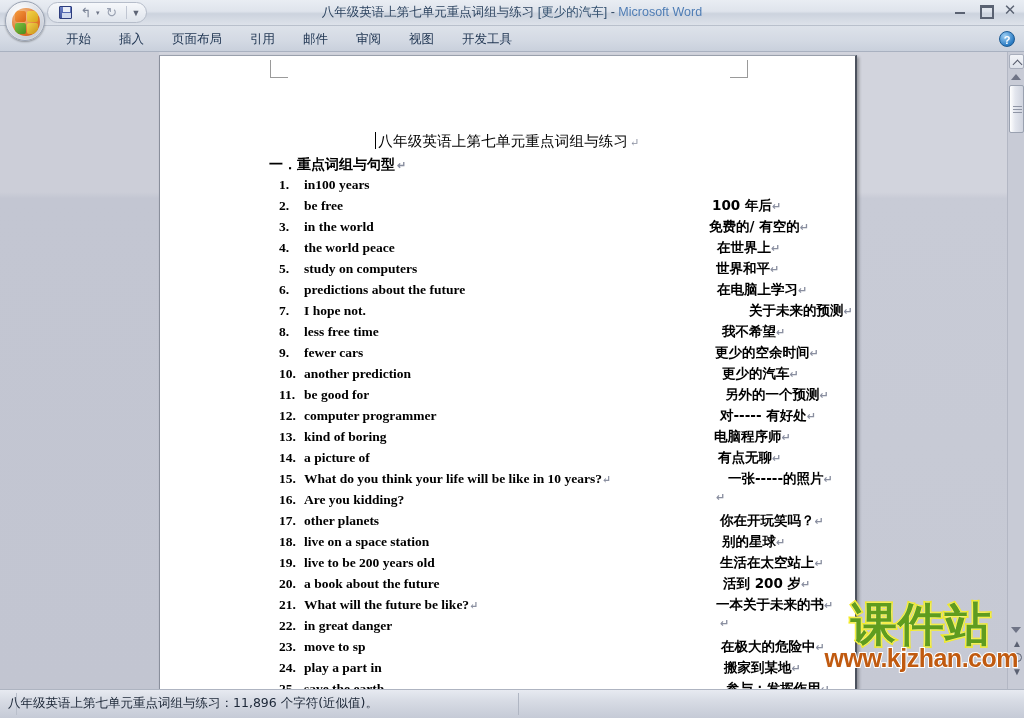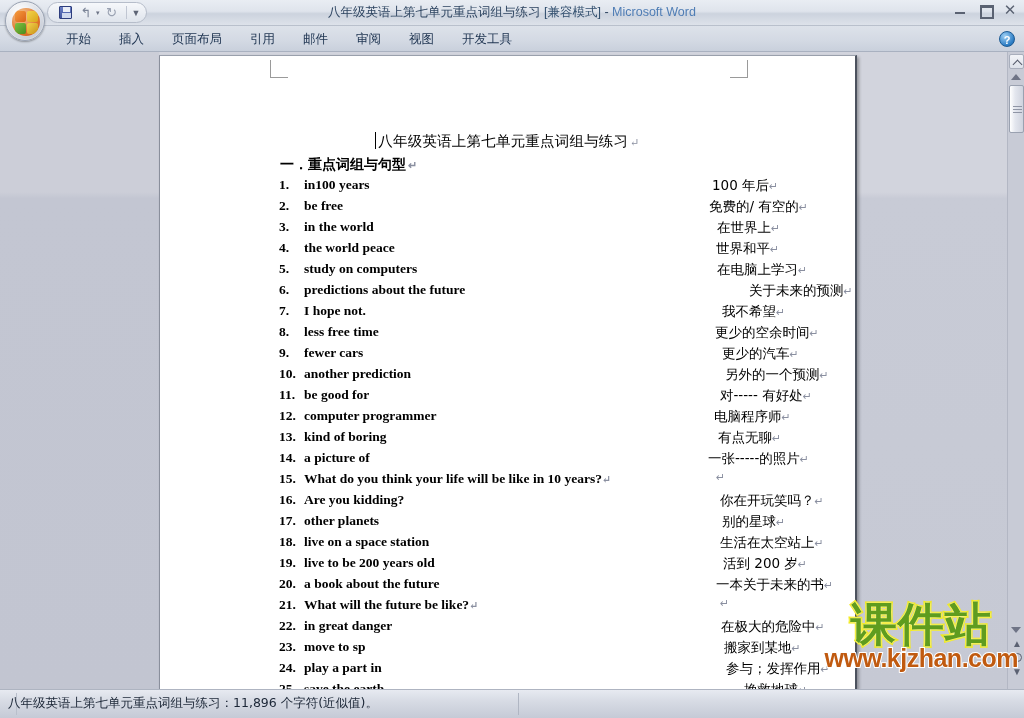--- a/index.html
+++ b/index.html
@@ -116,40 +116,41 @@
 
   .doc-title {
     position:absolute; left:0; top:76px; width:698px; text-align:center;
     font-family:"Liberation Serif","DejaVu Serif",serif; font-size:14.5px; color:#000;
     letter-spacing:.2px;
   }
   .caret-bar {
     position:absolute; left:215px; top:76px; width:1px; height:17px; background:#000;
   }
   .sec-head {
-    position:absolute; left:120px; top:100px;
+    position:absolute; left:109px; top:100px;
     font-family:Liberation Sans, sans-serif; font-size:14px; font-weight:bold; color:#000;
   }
   .pilcrow { color:#8a8fa0; font-size:11px; margin-left:2px; }
 
   .list { position:absolute; left:0; top:121px; width:698px; }
   .row { position:relative; height:21px; }
   .num {
     position:absolute; left:119px; width:26px; text-align:left;
     font-family:"Liberation Serif","DejaVu Serif",serif; font-size:13.5px; font-weight:bold; color:#000;
   }
   .en {
     position:absolute; left:144px;
     font-family:"Liberation Serif","DejaVu Serif",serif; font-size:13.5px; font-weight:bold; color:#000;
     white-space:nowrap;
   }
   .cn {
     position:absolute;
-    font-family:"DejaVu Sans","Liberation Sans",sans-serif; font-size:13.5px; font-weight:normal; color:#000;
+    font-family:"DejaVu Sans","Liberation Sans",sans-serif; font-size:13.5px; font-weight:bold; color:#000;
     white-space:nowrap;
+    margin-top:20px;
   }
 
   
   .watermark { position:absolute; right:6px; bottom:16px; text-align:center; z-index:30; pointer-events:none;margin-left:15px; }
   .wm-cn {
     font-family:"DejaVu Sans","Liberation Sans",sans-serif;
     font-size:46px; font-weight:bold; color:#5f9c1e; line-height:48px;
     -webkit-text-stroke: 3px #f2ea1a; paint-order: stroke fill;
     text-shadow: 0 0 2px #fff;
     letter-spacing:1px;
@@ -206,21 +207,21 @@
   .status-divider2 { position:absolute; left:16px; top:3px; width:1px; height:22px; background:#b9bfcb; }
 </style>
 </head>
 <body>
 
 <div id="app">
 
   <div class="titlebar">
     <div class="title-text">
       <span>八年级英语上第七单元重点词组与练习</span>
-      <span class="mode">[兼容模式]</span>
+      <span class="mode">[更少的汽车]</span>
       <span> - </span>
       <span class="app">Microsoft Word</span>
     </div>
 
     <div class="orb">
       <div class="orb-inner">
         <div class="orb-q tl"></div>
         <div class="orb-q tr"></div>
         <div class="orb-q bl"></div>
         <div class="orb-q br"></div>
@@ -342,21 +343,21 @@
             <span class="cn" style="left: 554px;">电脑程序师<span class="cn" style="left: auto; position: static; color: rgb(138, 143, 160); font-size: 11px;">↵</span></span>
           </div>
           <div class="row">
             <span class="num">13.</span>
             <span class="en">kind of boring</span>
             <span class="cn" style="left: 558px;">有点无聊<span class="cn" style="left: auto; position: static; color: rgb(138, 143, 160); font-size: 11px;">↵</span></span>
           </div>
           <div class="row">
             <span class="num">14.</span>
             <span class="en">a picture of</span>
-            <span class="cn" style="left: 548px;">一张-----的照片<span class="cn" style="left: auto; position: static; color: rgb(138, 143, 160); font-size: 11px;">↵</span></span>
+            <span class="cn" style="left: 568px;">一张-----的照片<span class="cn" style="left: auto; position: static; color: rgb(138, 143, 160); font-size: 11px;">↵</span></span>
           </div>
           <div class="row">
             <span class="num">15.</span>
             <span class="en">What do you think your life will be like in 10 years?<span style="color: rgb(138, 143, 160); font-size: 11px;">↵</span></span>
             <span class="cn" style="left: 556px; color: rgb(138, 143, 160); font-size: 11px;">↵</span>
           </div>
           <div class="row">
             <span class="num">16.</span>
             <span class="en">Are you kidding?</span>
             <span class="cn" style="left: 560px;">你在开玩笑吗？<span class="cn" style="left: auto; position: static; color: rgb(138, 143, 160); font-size: 11px;">↵</span></span>

